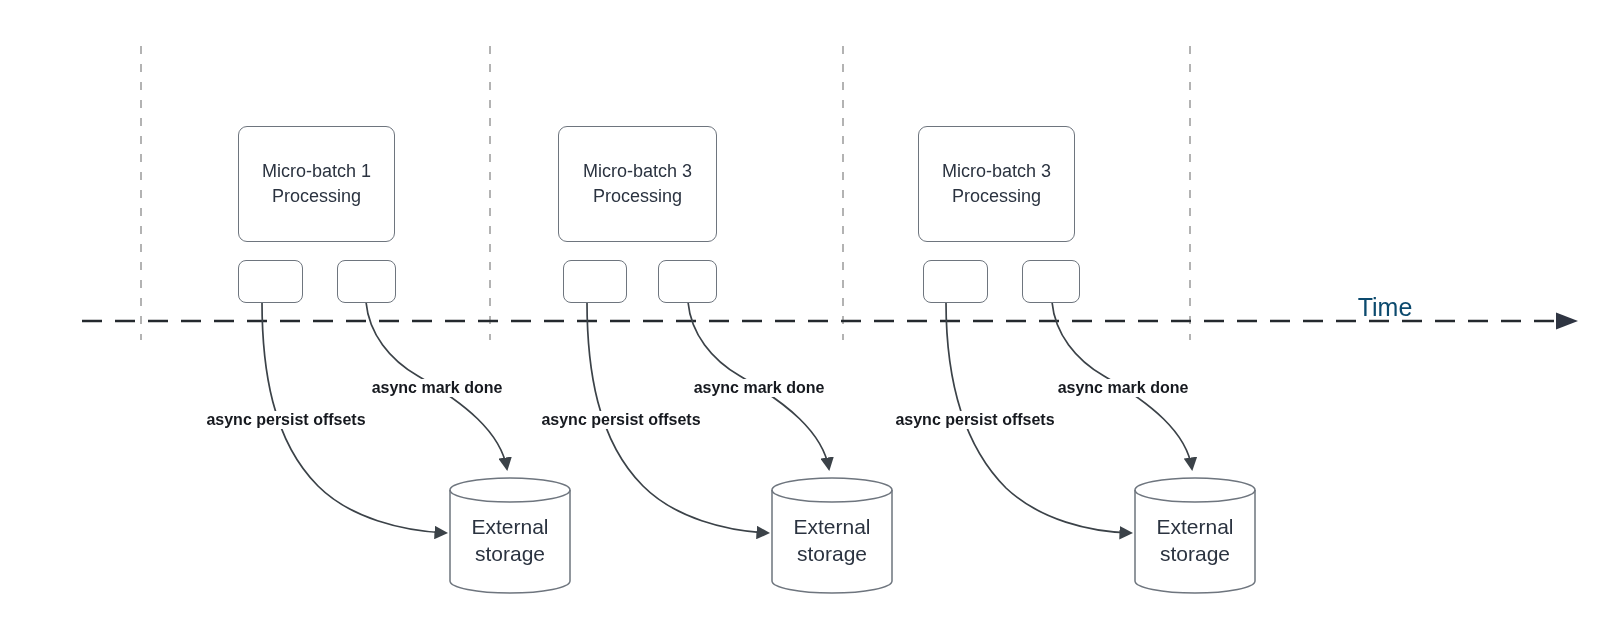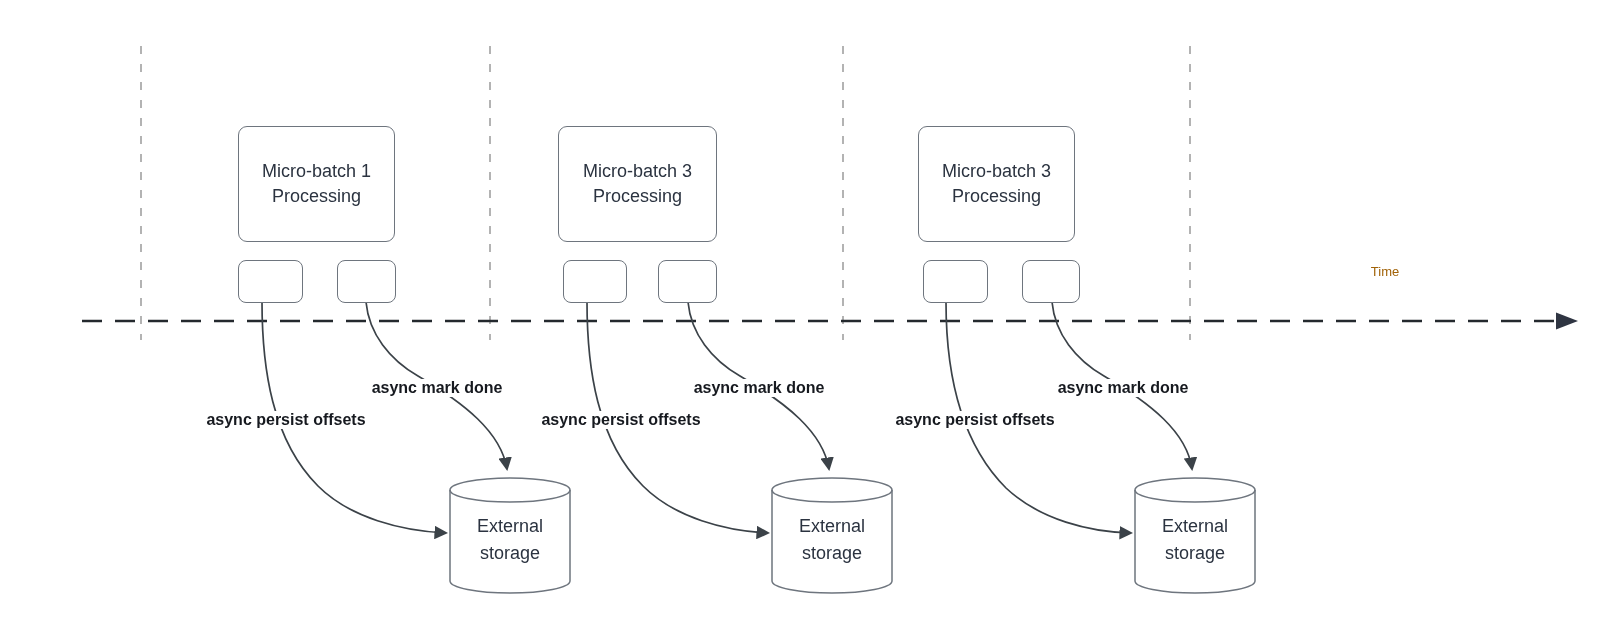--- a/index.html
+++ b/index.html
@@ -52,30 +52,31 @@
     font-size: 16px;
     font-weight: 700;
     color: #16191f;
     white-space: nowrap;
   }
   .storage-label {
     position: absolute;
     transform: translate(-50%, -50%);
     text-align: center;
     color: #2b3340;
-    font-size: 18px;
+    font-size: 21px;
     line-height: 27px;
     white-space: nowrap;
   }
   .time-label {
     position: absolute;
     transform: translate(-50%, -50%);
-    color: #a16207;
-    font-size: 13px;
+    color: #0c4a6e;
+    font-size: 25px;
     white-space: nowrap;
+    margin-top: 36px;
   }
 </style>
 </head>
 <body>
 
 <div class="canvas">
 
   <svg class="lines-layer" width="1600" height="642" viewBox="0 0 1600 642" xmlns="http://www.w3.org/2000/svg">
     <defs>
       <marker id="curveArrow" viewBox="0 0 10 10" refX="8.5" refY="5" markerWidth="8" markerHeight="8" orient="auto-start-reverse">

